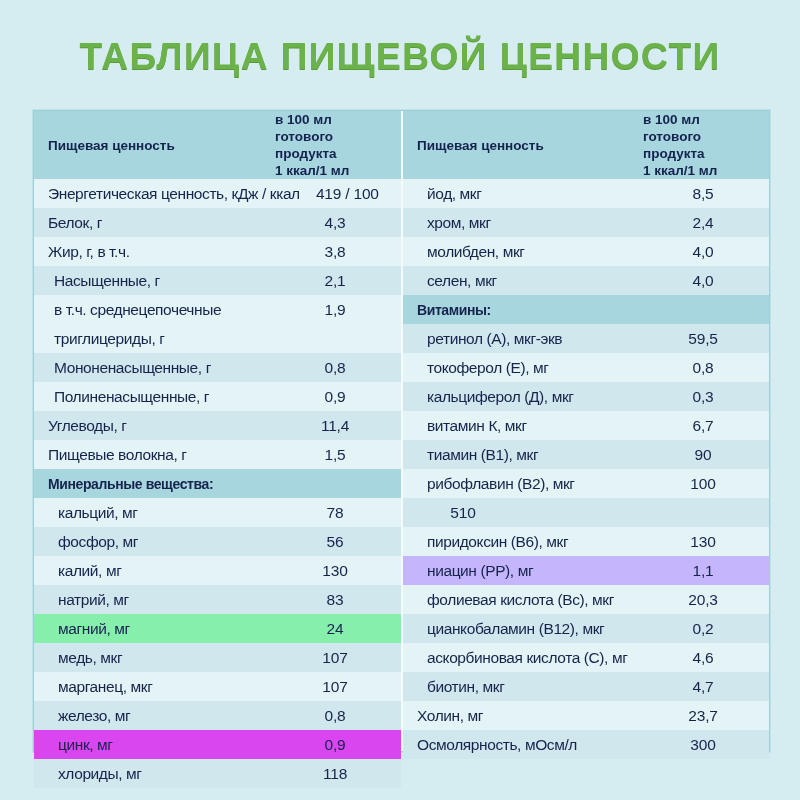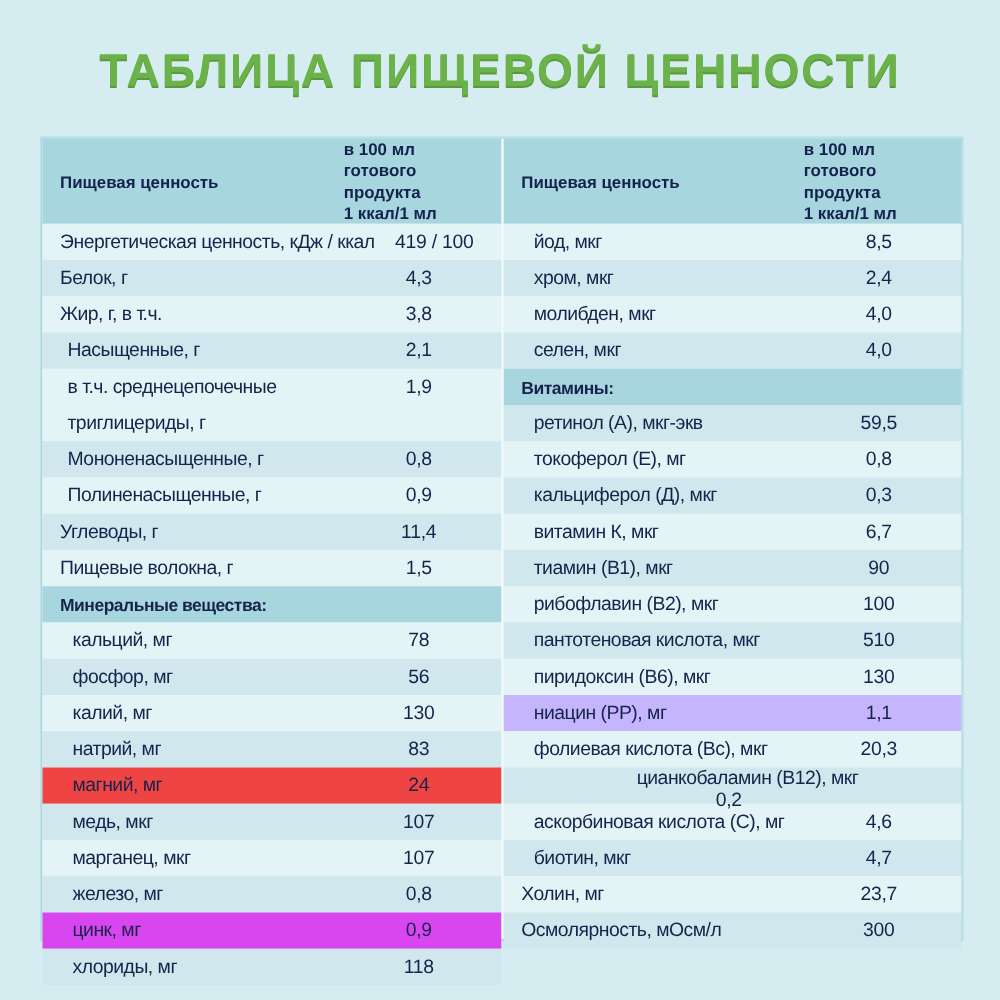--- a/index.html
+++ b/index.html
@@ -142,21 +142,21 @@
           <div class="v">56</div>
         </div>
         <div class="row ind2" style="background: rgb(228, 243, 245);">
           <div class="n">калий, мг</div>
           <div class="v">130</div>
         </div>
         <div class="row ind2" style="background: rgb(207, 231, 237);">
           <div class="n">натрий, мг</div>
           <div class="v">83</div>
         </div>
-        <div class="row ind2" style="background: #ef4444; justify-content: flex-end;">
+        <div class="row ind2" style="background: #86efac; justify-content: flex-end;">
           <div class="n">магний, мг</div>
           <div class="v">24</div>
         </div>
         <div class="row ind2" style="background: rgb(207, 231, 237);">
           <div class="n">медь, мкг</div>
           <div class="v">107</div>
         </div>
         <div class="row ind2" style="background: rgb(228, 243, 245);">
           <div class="n">марганец, мкг</div>
           <div class="v">107</div>
@@ -225,36 +225,35 @@
         </div>
         <div class="row ind2" style="background: rgb(207, 231, 237);">
           <div class="n">тиамин (В1), мкг</div>
           <div class="v">90</div>
         </div>
         <div class="row ind2" style="background: rgb(228, 243, 245);">
           <div class="n">рибофлавин (В2), мкг</div>
           <div class="v">100</div>
         </div>
         <div class="row ind2" style="background: rgb(207, 231, 237);">
-          <div class="n">пантотеновая кислота, мкг</div>
           <div class="v">510</div>
         </div>
         <div class="row ind2" style="background: rgb(228, 243, 245);">
           <div class="n">пиридоксин (В6), мкг</div>
           <div class="v">130</div>
         </div>
         <div class="row ind2" style="background: #c4b5fd;">
           <div class="n">ниацин (РР), мг</div>
           <div class="v">1,1</div>
         </div>
         <div class="row ind2" style="background: rgb(228, 243, 245);">
           <div class="n">фолиевая кислота (Вс), мкг</div>
           <div class="v">20,3</div>
         </div>
-        <div class="row ind2" style="background: rgb(207, 231, 237); flex-direction: column;">
+        <div class="row ind2" style="background: rgb(207, 231, 237);">
           <div class="n">цианкобаламин (В12), мкг</div>
           <div class="v">0,2</div>
         </div>
         <div class="row ind2" style="background: rgb(228, 243, 245);">
           <div class="n">аскорбиновая кислота (С), мг</div>
           <div class="v">4,6</div>
         </div>
         <div class="row ind2" style="background: rgb(207, 231, 237);">
           <div class="n">биотин, мкг</div>
           <div class="v">4,7</div>

